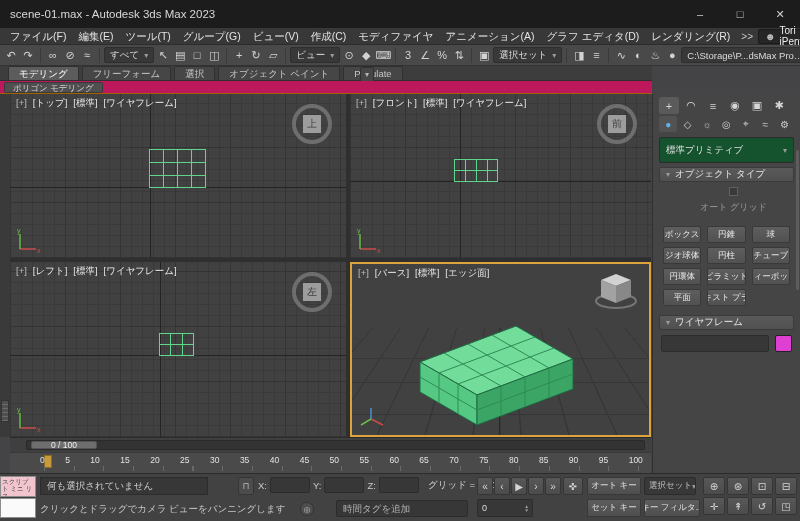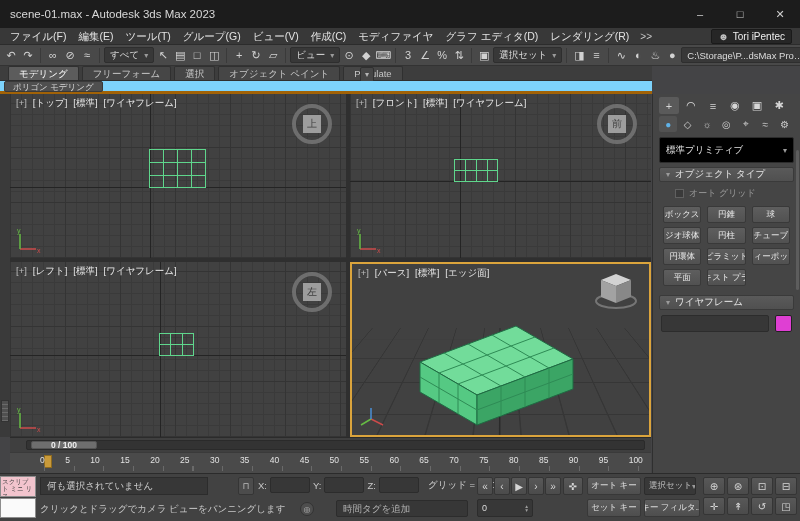--- a/index.html
+++ b/index.html
@@ -37,22 +37,22 @@
     white-space:nowrap; flex:none; }
   .tb-dd .dd-label { overflow:hidden; text-overflow:ellipsis; max-width:118px; }
   
   .ribbon-tabs { position:absolute; left:0; top:66px; width:652px; height:15px; background:#3d3d3d;
     border-bottom:1px solid #2f2f2f; display:flex; align-items:flex-end; padding:0 8px; gap:3px; }
   .rtab { padding:0 10px; font-size:9.5px; line-height:13px; color:#c6c6c6; background:#464646;
     border:1px solid #303030; border-bottom:none; border-radius:2px 2px 0 0; white-space:nowrap;margin-top:15px; }
   .rtab.active { background:#5c5c5c; color:#fff; }
   .ribbon-extra { margin-left:8px; color:#b5b5b5; font-size:8px; padding:0 4px; line-height:13px;
     background:#464646; border:1px solid #303030; border-radius:2px 2px 0 0; }
-  .ribbon-panelrow { position:absolute; left:0; top:81px; width:652px; height:13px; background:#7dd3fc;
-    border-bottom:3px solid #a16207; display:flex; align-items:flex-start; padding:0 4px; }
+  .ribbon-panelrow { position:absolute; left:0; top:81px; width:652px; height:13px; background:#be185d;
+    border-bottom:1px solid #a16207; display:flex; align-items:flex-end; padding:0 4px; }
   .rpanel-btn { font-size:8.5px; color:#d8d8d8; background:#4f4f4f; border:1px solid #393939;
     border-radius:2px; padding:0 8px; height:11px; line-height:10px; white-space:nowrap; }
   
   .left-strip { position:absolute; left:0; top:94px; width:10px; height:343px; background:#3a3a3a; }
   .vp-tabs-btn { position:absolute; left:1px; top:306px; width:8px; height:22px; background:#505050;
     border:1px solid #333; background-image:repeating-linear-gradient(0deg,#6a6a6a 0 1px,transparent 1px 4px); }
   .viewports { position:absolute; left:10px; top:94px; width:641px; height:343px; background:#2f2f2f; }
   .vp { position:absolute; background:#414141; overflow:hidden; }
   #vp-top   { left:0;    top:0;    width:336px; height:164px; }
   #vp-front { left:340px; top:0;   width:301px; height:164px; }
@@ -80,21 +80,21 @@
   .vcube { position:absolute; right:12px; top:8px; width:44px; height:44px; }
   .vc-ring { position:absolute; left:2px; top:2px; width:40px; height:40px; border:4px solid #7e7e7e;
     border-radius:50%; opacity:.75; }
   .vc-face { position:absolute; left:13px; top:13px; width:18px; height:18px; background:#9d9d9d;
     color:#3e3e3e; font-size:10px; display:flex; align-items:center; justify-content:center; }
   .tripod { position:absolute; left:6px; bottom:4px; }
   
   .timeslider { position:absolute; left:10px; top:437px; width:641px; height:15px; background:#3f3f3f;
     border-top:1px solid #2b2b2b; }
   .ts-track { position:absolute; left:16px; right:6px; top:2px; bottom:2px; background:#333;
-    border-radius:2px; border:1px solid #2a2a2a;font-weight:bold; }
+    border-radius:2px; border:1px solid #2a2a2a; }
   .ts-handle { position:absolute; left:4px; top:0; bottom:0; width:66px; background:#6e6e6e;
     border:1px solid #555; border-radius:2px; color:#f0f0f0; font-size:8.5px;
     display:flex; align-items:center; justify-content:center; }
   .ruler { position:absolute; left:10px; top:452px; width:641px; height:21px; background:#4a4a4a;
     border-top:1px solid #3a3a3a; }
   .ruler-marker { position:absolute; left:34px; top:2px; width:8px; height:13px; background:#c99a3a;
     border:1px solid #8e6a1e; }
   .ticks { position:absolute; left:30px; right:8px; top:2px; display:flex; justify-content:space-between;
     font-size:8.5px; color:#e2e2e2; }
   .ruler-marks { position:absolute; left:34px; right:10px; bottom:2px; height:5px;
@@ -150,27 +150,27 @@
     border-left:1px solid #2f2f2f; }
   .cp-scroll { position:absolute; right:1px; top:56px; width:3px; height:140px; background:#5d5d5d; border-radius:2px; }
   .cp-tabs { display:flex; gap:2px; padding:3px 6px 1px; }
   .cp-tab { width:20px; height:17px; display:flex; align-items:center; justify-content:center; color:#d6d6d6;
     font-size:11px; border-radius:2px; }
   .cp-tab.active { background:#5a5a5a; }
   .cp-cats { display:flex; gap:1px; padding:1px 6px 3px; }
   .cp-cat { width:19px; height:16px; display:flex; align-items:center; justify-content:center; color:#c9c9c9;
     font-size:10px; border-radius:2px; }
   .cp-cat.active { color:#5fb2e8; background:#525252; }
-  .cp-dd { margin:2px 6px 4px; height:17px; background:#000000; border:1px solid #2c2c2c; border-radius:2px;
+  .cp-dd { margin:2px 6px 4px; height:17px; background:#14532d; border:1px solid #2c2c2c; border-radius:2px;
     display:flex; align-items:center; justify-content:space-between; padding:12px 6px; font-size:9.5px; color:#e0e0e0; }
   .rollout { margin:3px 6px; }
   .rollout-h { height:15px; background:linear-gradient(#5a5a5a,#505050); border:1px solid #3a3a3a;
     border-radius:2px; display:flex; align-items:center; gap:5px; padding:0 6px; font-size:9.5px; color:#e4e4e4; }
   .rollout-b { padding:5px 2px 6px; }
-  .autogrid-row { display:flex; align-items:center; gap:5px; margin:0 0 6px 14px; color:#979797; font-size:9px; }
+  .autogrid-row { display:flex; align-items:center; gap:5px; margin:0 0 12px 14px; color:#979797; font-size:9px;flex-direction:column; }
   .cbx { width:9px; height:9px; background:#3a3a3a; border:1px solid #606060; }
   .prim-grid { display:grid; grid-template-columns:1fr 1fr 1fr; gap:4px 6px; padding:0 2px; }
   .prim-btn { height:17px; background:linear-gradient(#5e5e5e,#515151); border:1px solid #393939;
     border-radius:2px; font-size:8.5px; color:#ebebeb; display:flex; align-items:center; justify-content:center;
     overflow:hidden; white-space:nowrap; }
   .nc-row { display:flex; gap:6px; padding:5px 2px 2px; }
   .name-field { flex:1; height:17px; background:#373737; border:1px solid #2c2c2c; border-radius:2px; }
   .swatch { width:17px; height:17px; border:1px solid #222; border-radius:2px; }
 </style>
 </head>
@@ -188,20 +188,21 @@
 <div class="menubar">
   <div class="menus">
 
   <span class="menu-item">ファイル(F)</span>
       <span class="menu-item">編集(E)</span>
       <span class="menu-item">ツール(T)</span>
       <span class="menu-item">グループ(G)</span>
       <span class="menu-item">ビュー(V)</span>
       <span class="menu-item">作成(C)</span>
       <span class="menu-item">モディファイヤ</span>
+      <span class="menu-item">アニメーション(A)</span>
       <span class="menu-item">グラフ エディタ(D)</span>
       <span class="menu-item">レンダリング(R)</span>
     </div>
   <span class="menu-overflow">&gt;&gt;</span>
   <div class="mb-right">
     <div class="user-chip">
       <span class="user-ico">☻</span>
       <span>Tori iPentec</span>
 
     </div>

